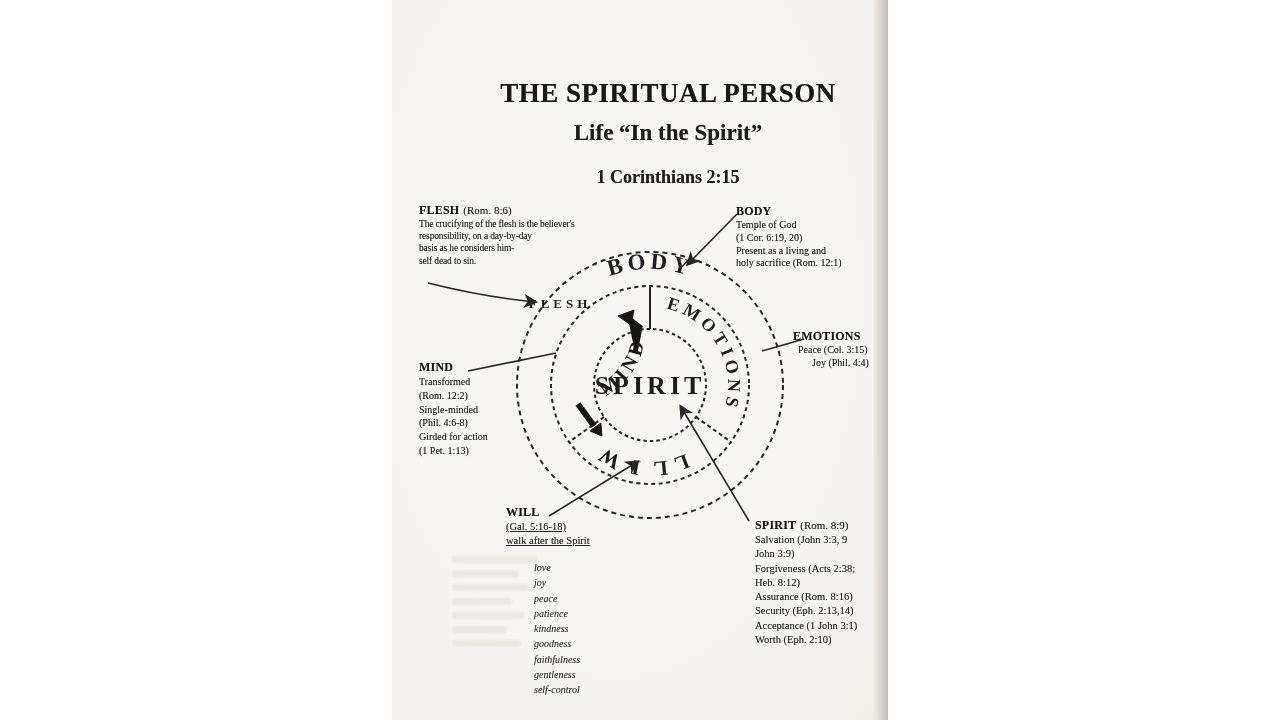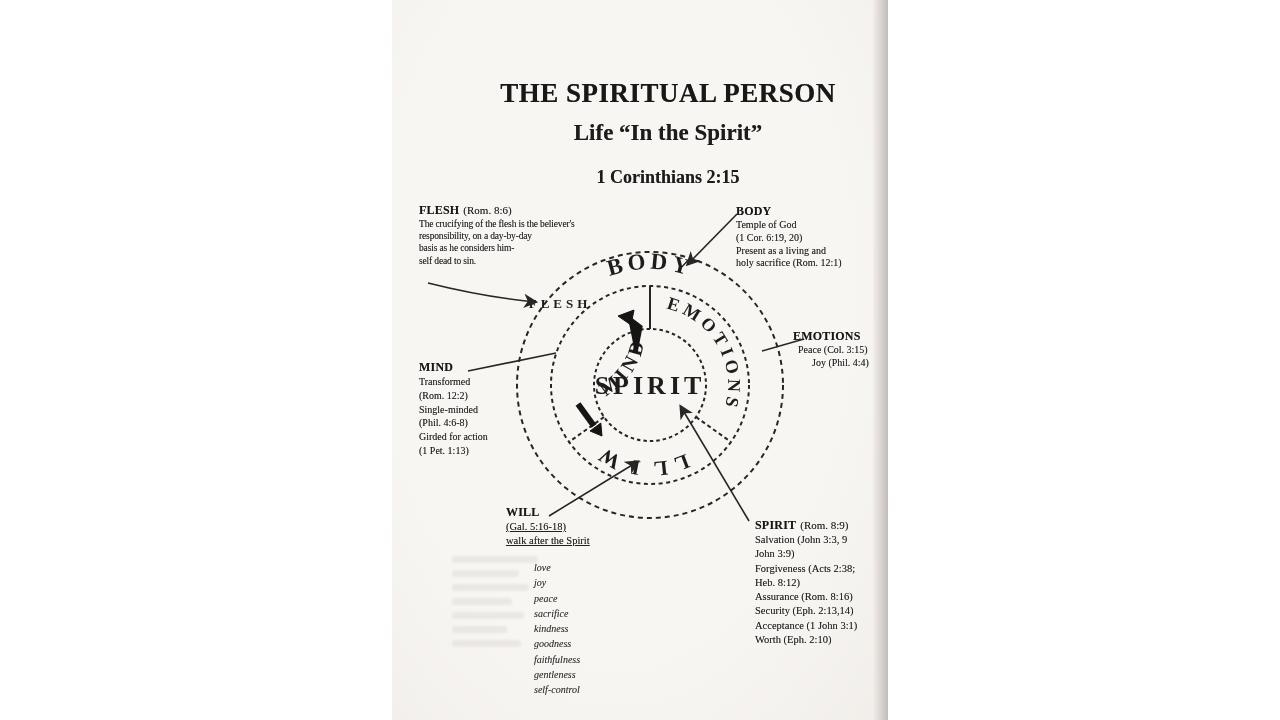--- a/index.html
+++ b/index.html
@@ -172,21 +172,21 @@
     <div class="ann will-block">
       <div class="hd">WILL</div>
       <div class="ln">(Gal. 5:16-18)</div>
       <div class="ln">walk after the Spirit</div>
     </div>
 
     <div class="fruits">
       <div class="fr">love</div>
       <div class="fr">joy</div>
       <div class="fr">peace</div>
-      <div class="fr">sacrifice</div>
+      <div class="fr">patience</div>
       <div class="fr">kindness</div>
       <div class="fr">goodness</div>
       <div class="fr">faithfulness</div>
       <div class="fr">gentleness</div>
       <div class="fr">self-control</div>
     </div>
 
     <div class="ann spirit-block">
       <div>
         <span class="hd">SPIRIT</span>

